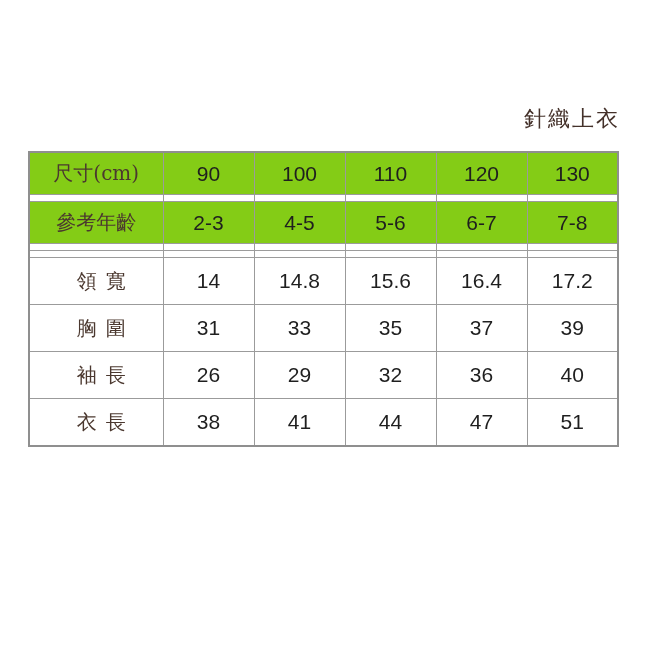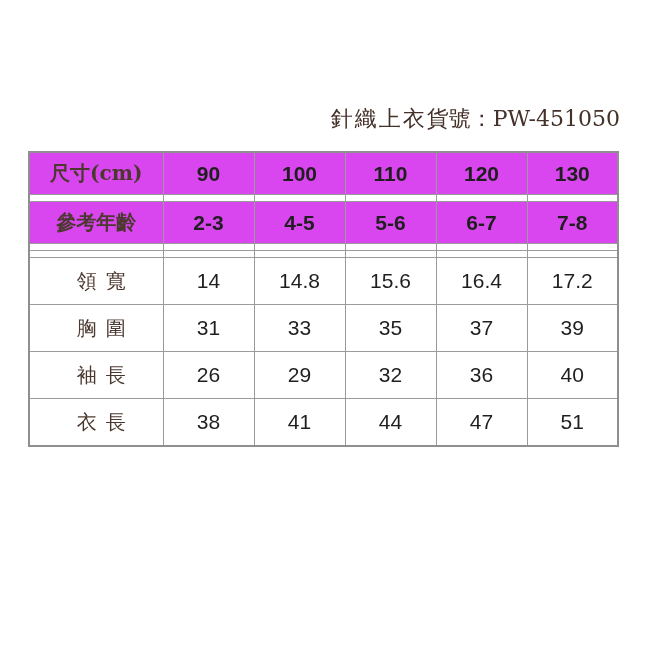--- a/index.html
+++ b/index.html
@@ -36,21 +36,21 @@
     border: 2px solid #8f8f8f;
   }
   .size-table td {
     border: 1px solid #9b9b9b;
     text-align: center;
     vertical-align: middle;
     padding: 0;
     overflow: hidden;
   }
   .col-label { width: 134px; }
-  .row-pink td { height: 41px; background: #d946ef; font-weight: bold; }
+  .row-pink td { height: 41px; background: #84cc16; }
   .row-gap td { height: 6px; background: #ffffff; line-height: 0; font-size: 0; }
   .row-body td { height: 46px; background: #ffffff; }
   .label-cell {
     font-family: "DejaVu Serif", "Liberation Serif", serif;
     font-size: 20px;
     color: #4b382f;
   }
   .row-body .label-cell {
     letter-spacing: 9px;
     padding-left: 19px;
@@ -62,21 +62,20 @@
     color: #1f1f1f;
   }
 </style>
 </head>
 <body>
 
 <div class="page">
 
   <div class="page-header">
     <span class="product-title">針織上衣</span>
-    <span class="item-no">貨號：PW-451050</span>
   </div>
 
   <table class="size-table">
     <colgroup>
       <col class="col-label">
         <col>
         <col>
         <col>
         <col>
         <col>

